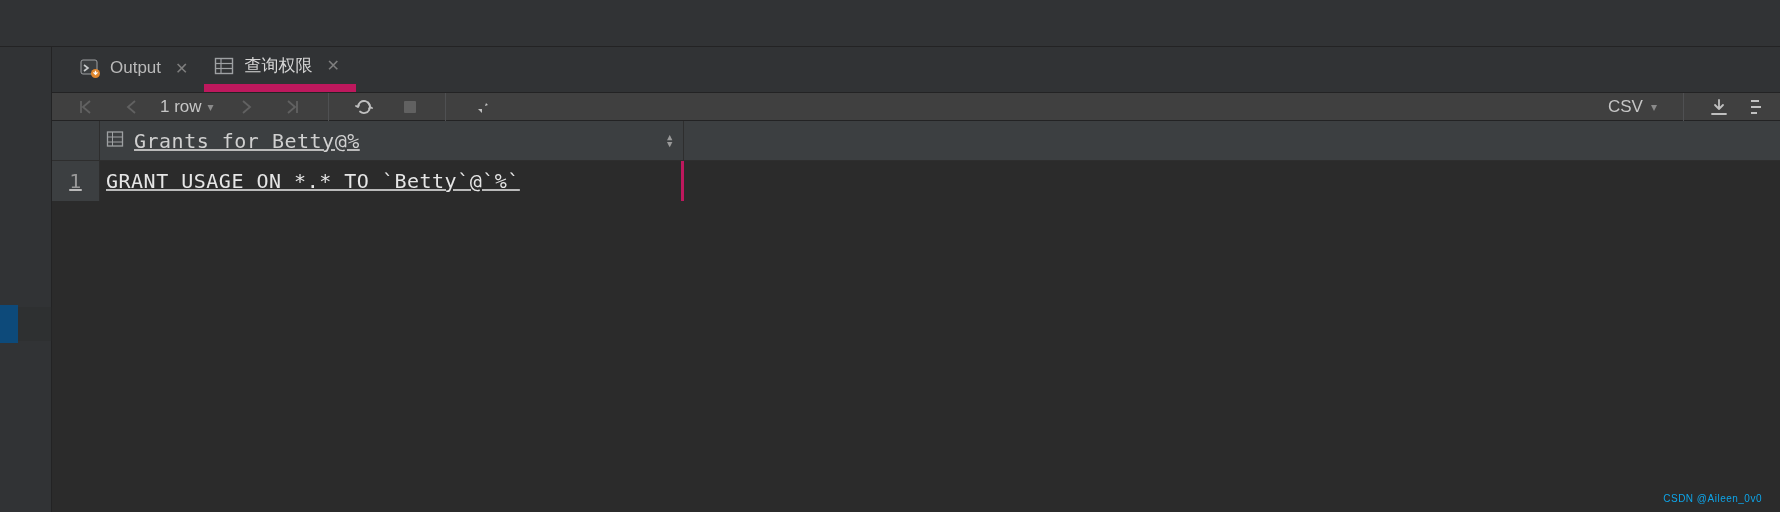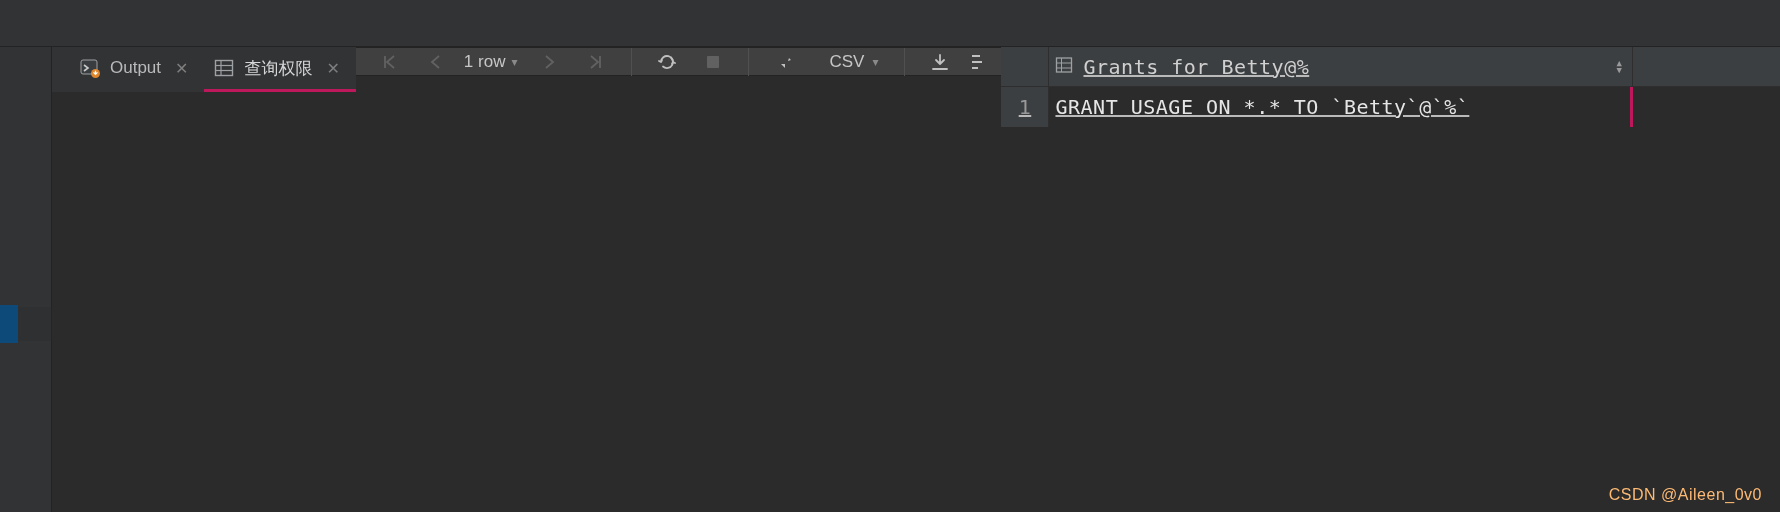--- a/index.html
+++ b/index.html
@@ -24,34 +24,34 @@
       position:relative;
     }
     .leftcol .marker{
       position:absolute; left:0; top:258px; width:18px; height:38px;
       background:#0d4a7a;
     }
     .leftcol .fade{
       position:absolute; left:18px; top:260px; width:34px; height:34px;
       background:#2b2b2b; opacity:.35;
     }
-    .rightcol { flex:1; display:flex; }
+    .rightcol { flex:1; display:flex; flex-direction:column; }
     
     .tabbar {
       height:45px; display:flex; align-items:flex-end;
       background:#313335;
       padding-left:18px;
     }
     .tab {
       display:flex; align-items:center; height:45px;
       padding:0 10px; gap:2px; cursor:pointer;
       color:#bababa;
       border-bottom:3px solid transparent;
     }
-    .tab.active { border-bottom:3px solid #be185d; color:#d6d6d6; }
+    .tab.active { border-bottom:8px solid #be185d; color:#d6d6d6; }
     .tab .lbl { padding:0 6px 0 8px; }
     .tab .closex { padding:0 6px; color:#7e7e7e; font-size:16px; }
     .tab svg { display:block; }
     
     .toolbar {
       height:29px; background:#404040;
       border-top:1px solid #232324;
       border-bottom:1px solid #232324;
       display:flex; align-items:center;
       padding:0 14px;
@@ -113,21 +113,21 @@
     .datarow { background:#2b2b2b; }
     .datarow .gutter { background:#3c3f41; }
     .datacell {
       width:584px; flex:0 0 584px;
       display:flex; align-items:center;
       padding-left:6px; color:#e6e6e6;
       border-right:3px solid #be185d;
     }
     .watermark {
       position:absolute; right:18px; bottom:8px;
-      color:#fdba74; font-size:16px; letter-spacing:.5px;
+      color:#0ea5e9; font-size:10px; letter-spacing:.5px;
     }
     .hdr-icon { margin-right:10px; }
   </style>
 </head>
 <body>
 
 <div class="root">
   <div class="topstrip"></div>
   <div class="mainrow">
     <div class="leftcol">

